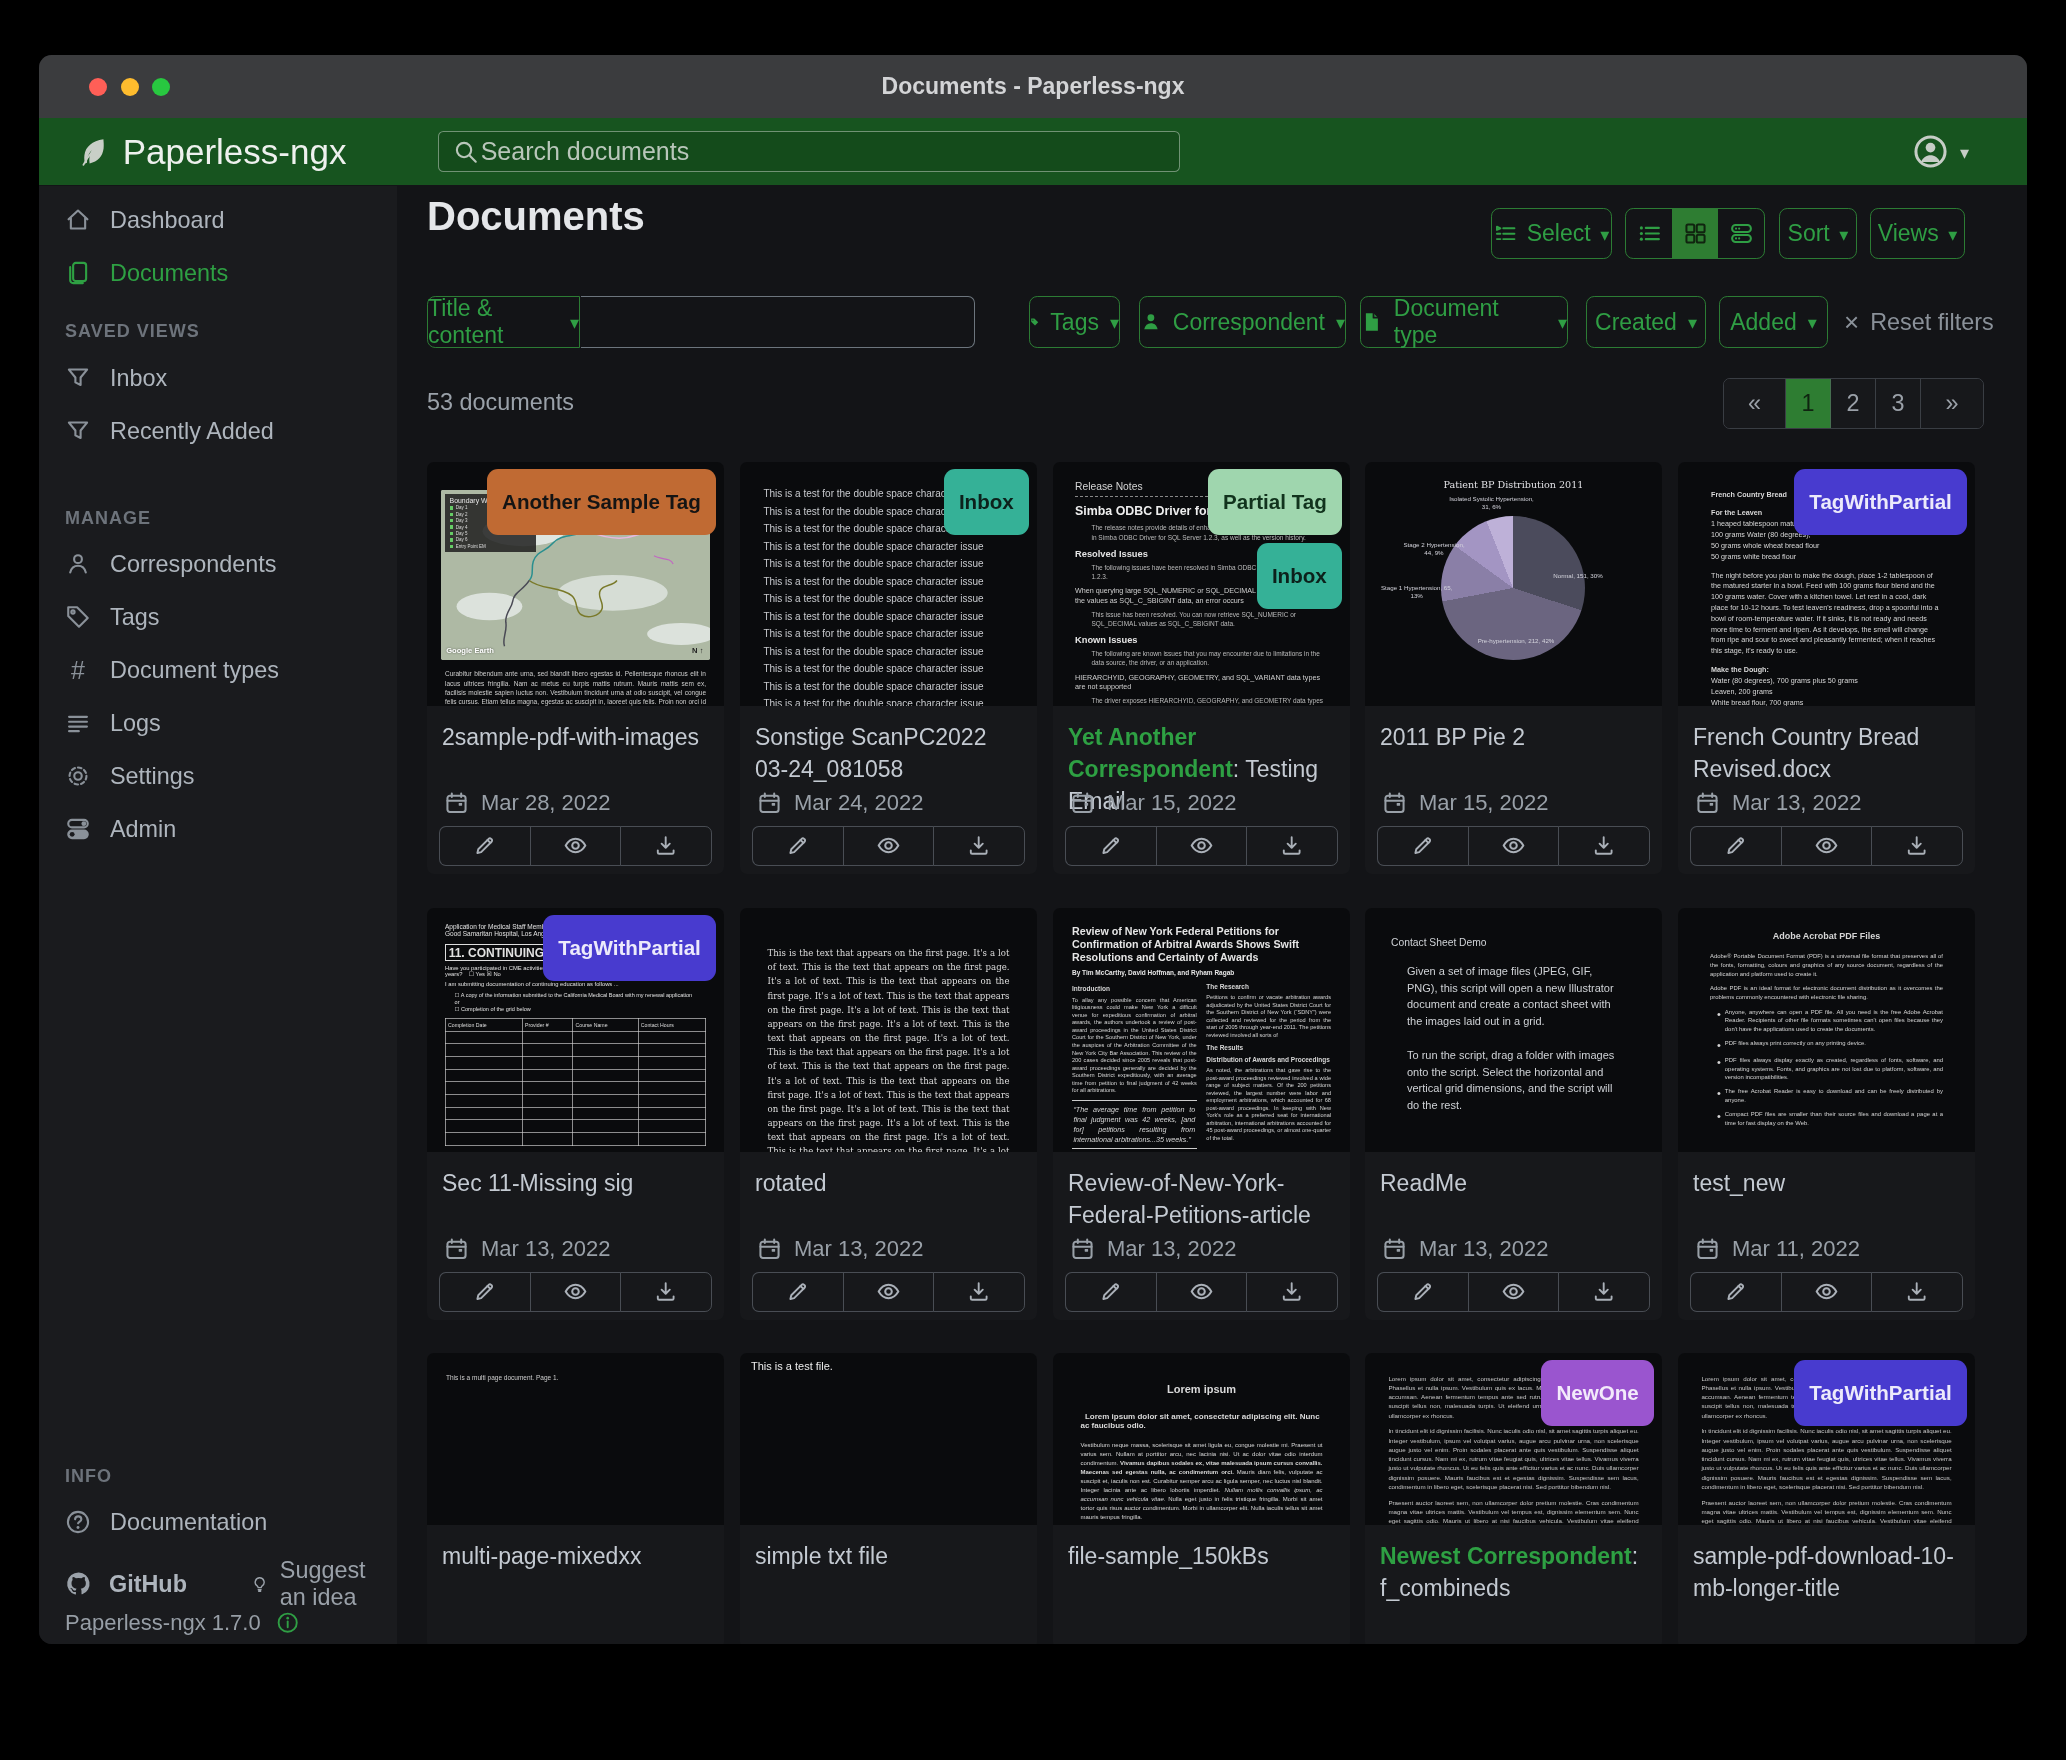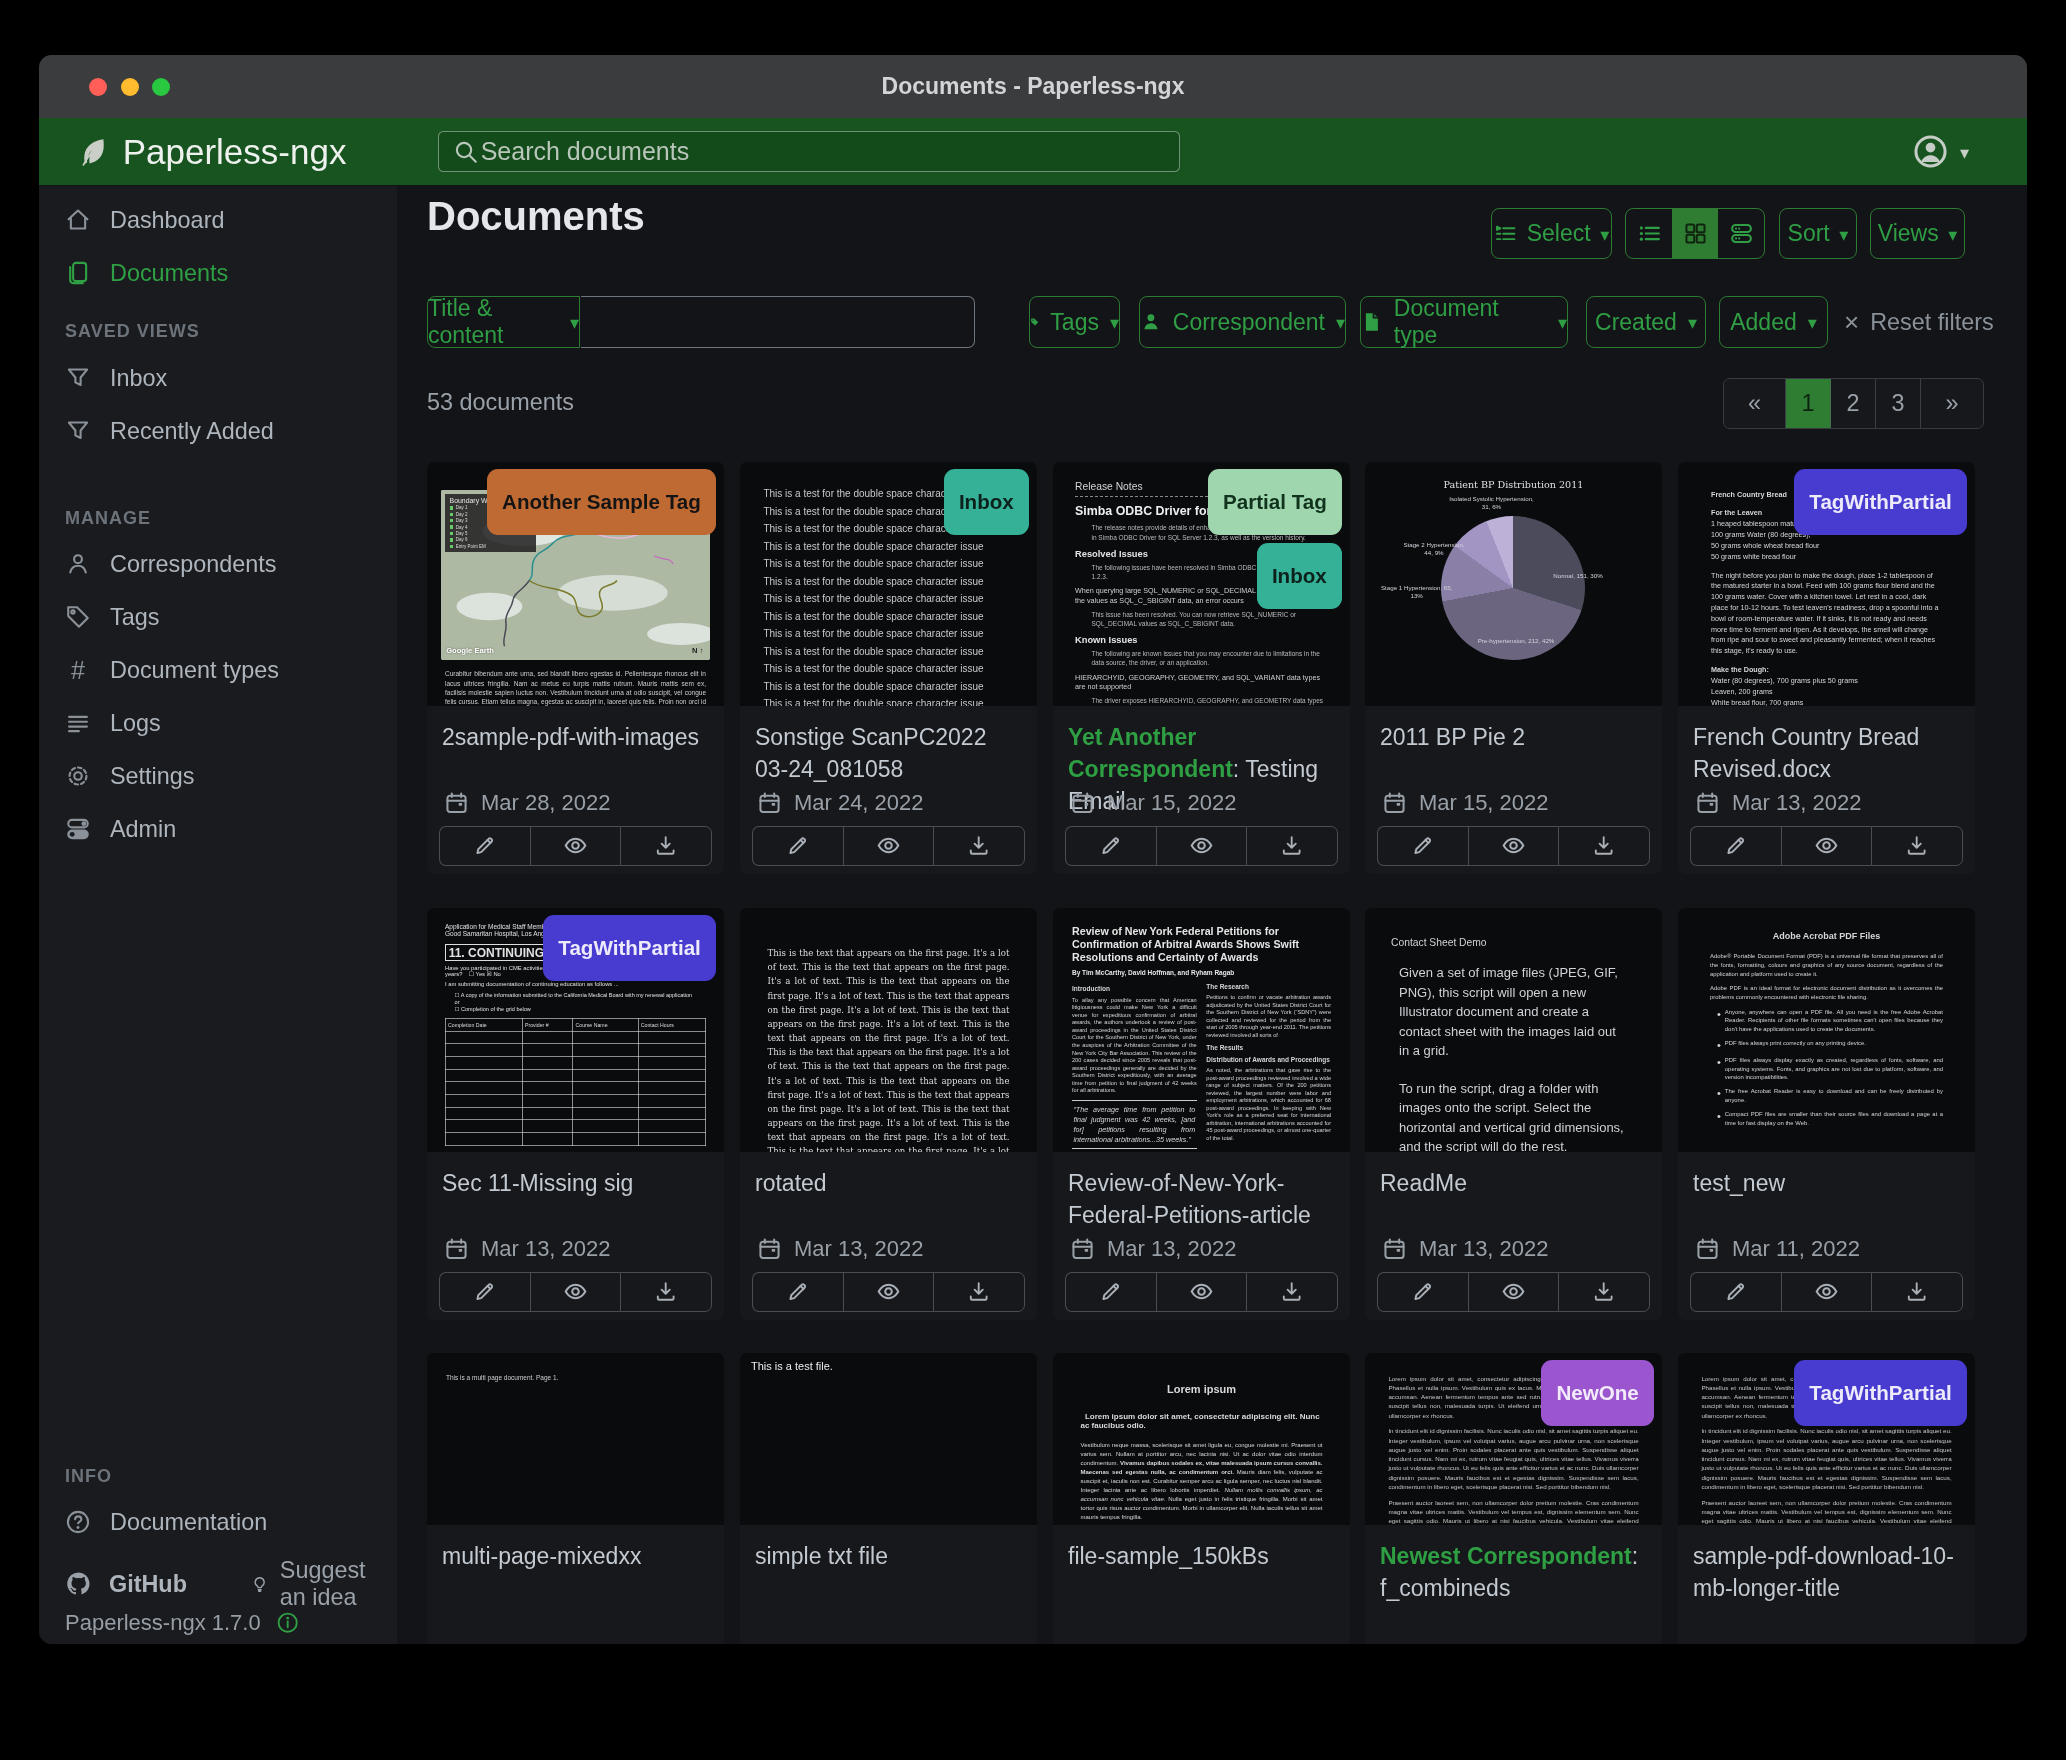--- a/index.html
+++ b/index.html
@@ -90,21 +90,21 @@
   .th-serif{padding:38px 27.5px;font-family:"DejaVu Serif","Liberation Serif",serif;font-size:8.6px;line-height:1.65;color:#dcdcdc;text-align:justify;}
   .th-article{padding:16.5px 19px;color:#e6e6e6;}
   .th-article .at{font-size:10.7px;font-weight:700;line-height:1.25;}
   .th-article .ab{font-size:6.5px;font-weight:700;margin:4.1px 0 6.9px;}
   .th-article .cols{column-count:2;column-gap:9.6px;font-size:5.6px;line-height:1.35;color:#d6d6d6;text-align:justify;}
   .th-article .as{font-weight:700;font-size:6.5px;margin:2.7px 0;}
   .th-article .aq{font-style:italic;font-size:7.2px;border-top:1.4px solid #ccc;border-bottom:1.4px solid #ccc;padding:4.1px 1.4px;margin:5.5px 0;}
   .th-article p{margin:0 0 4.8px;}
   .th-readme{padding:29px 26px;color:#cfd2d6;}
   .th-readme .rt2{font-size:10.3px;margin-bottom:15px;}
-  .th-readme p{font-size:13px;line-height:1.5;margin:0 8px 18px;}
+  .th-readme p{font-size:11px;line-height:1.5;margin:0 16px 18px;}
   .th-acrobat{padding:23.4px 32px;color:#d6d6d6;}
   .th-acrobat .act{text-align:center;font-weight:700;font-size:9px;margin-bottom:11px;}
   .th-acrobat p{font-size:5.9px;line-height:1.45;text-align:justify;margin:0 0 6.2px;}
   .th-acrobat .bl{display:flex;gap:4.1px;margin:0 0 5.5px 6.9px;}
   .th-acrobat .bl:before{content:"•";}
   .th-tiny{padding:20.6px 19px;font-size:6.5px;color:#cfcfcf;}
   .th-test{padding:6.9px 11px;font-size:11px;color:#ececec;}
   .th-lorem{padding:20.6px 27.5px;color:#d9d9d9;}
   .th-lorem .lt{text-align:center;font-weight:700;font-size:11px;margin:9.6px 0 16.5px;}
   .th-lorem .ls{font-weight:700;font-size:8px;margin-bottom:11px;}

